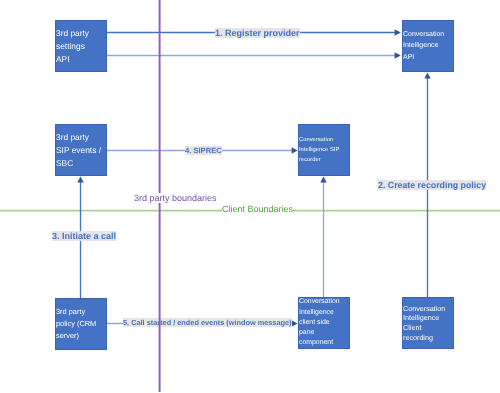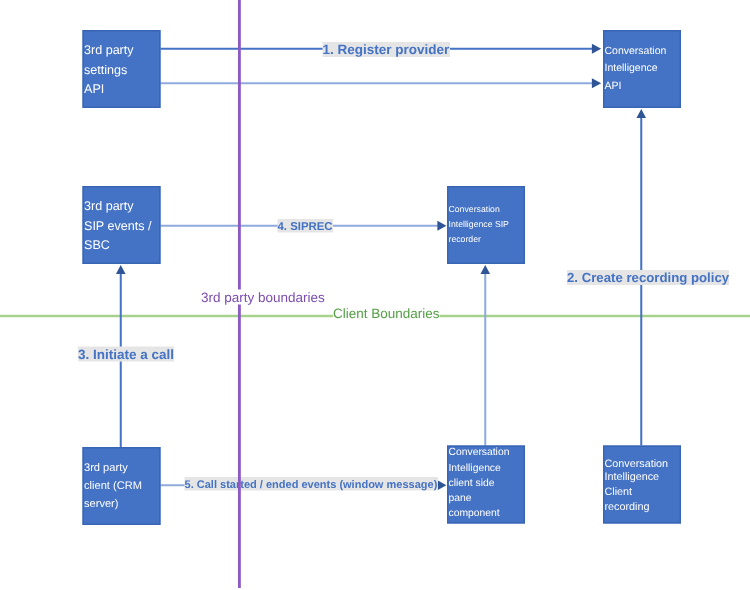--- a/index.html
+++ b/index.html
@@ -55,21 +55,21 @@
 
   <div class="node-box" style="left:55px;top:124px;width:52px;height:52px;font-size:8.4px;line-height:13px;">
     <span class="node-label"><span class="ln">3rd party</span><br><span class="ln">SIP events /</span><br><span class="ln">SBC</span></span>
   </div>
 
   <div class="node-box" style="left:298px;top:124px;width:52px;height:52px;font-size:5.8px;line-height:10px;">
     <span class="node-label"><span class="ln">Conversation</span><br><span class="ln">Intelligence SIP</span><br><span class="ln">recorder</span></span>
   </div>
 
   <div class="node-box" style="left:55px;top:298px;width:52px;height:52px;font-size:7.4px;line-height:12px;">
-    <span class="node-label"><span class="ln">3rd party</span><br><span class="ln">client (CRM</span><br><span class="ln">server)</span></span>
+    <span class="node-label"><span class="ln">3rd party</span><br><span class="ln">policy (CRM</span><br><span class="ln">server)</span></span>
   </div>
 
   <div class="node-box" style="left:298px;top:297px;width:52px;height:52px;font-size:6.9px;line-height:10.3px;">
     <span class="node-label"><span class="ln">Conversation</span><br><span class="ln">Intelligence</span><br><span class="ln">client side</span><br><span class="ln">pane</span><br><span class="ln">component</span></span>
   </div>
 
   <div class="node-box" style="left:402px;top:297px;width:52px;height:52px;font-size:7.2px;line-height:9.6px;">
     <span class="node-label"><span class="ln">Conversation</span><br><span class="ln">Intelligence</span><br><span class="ln">Client</span><br><span class="ln">recording</span></span>
   </div>
 

